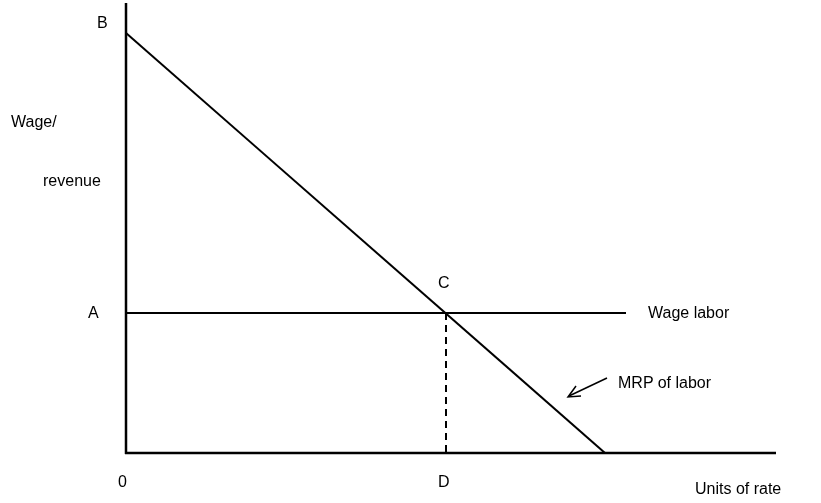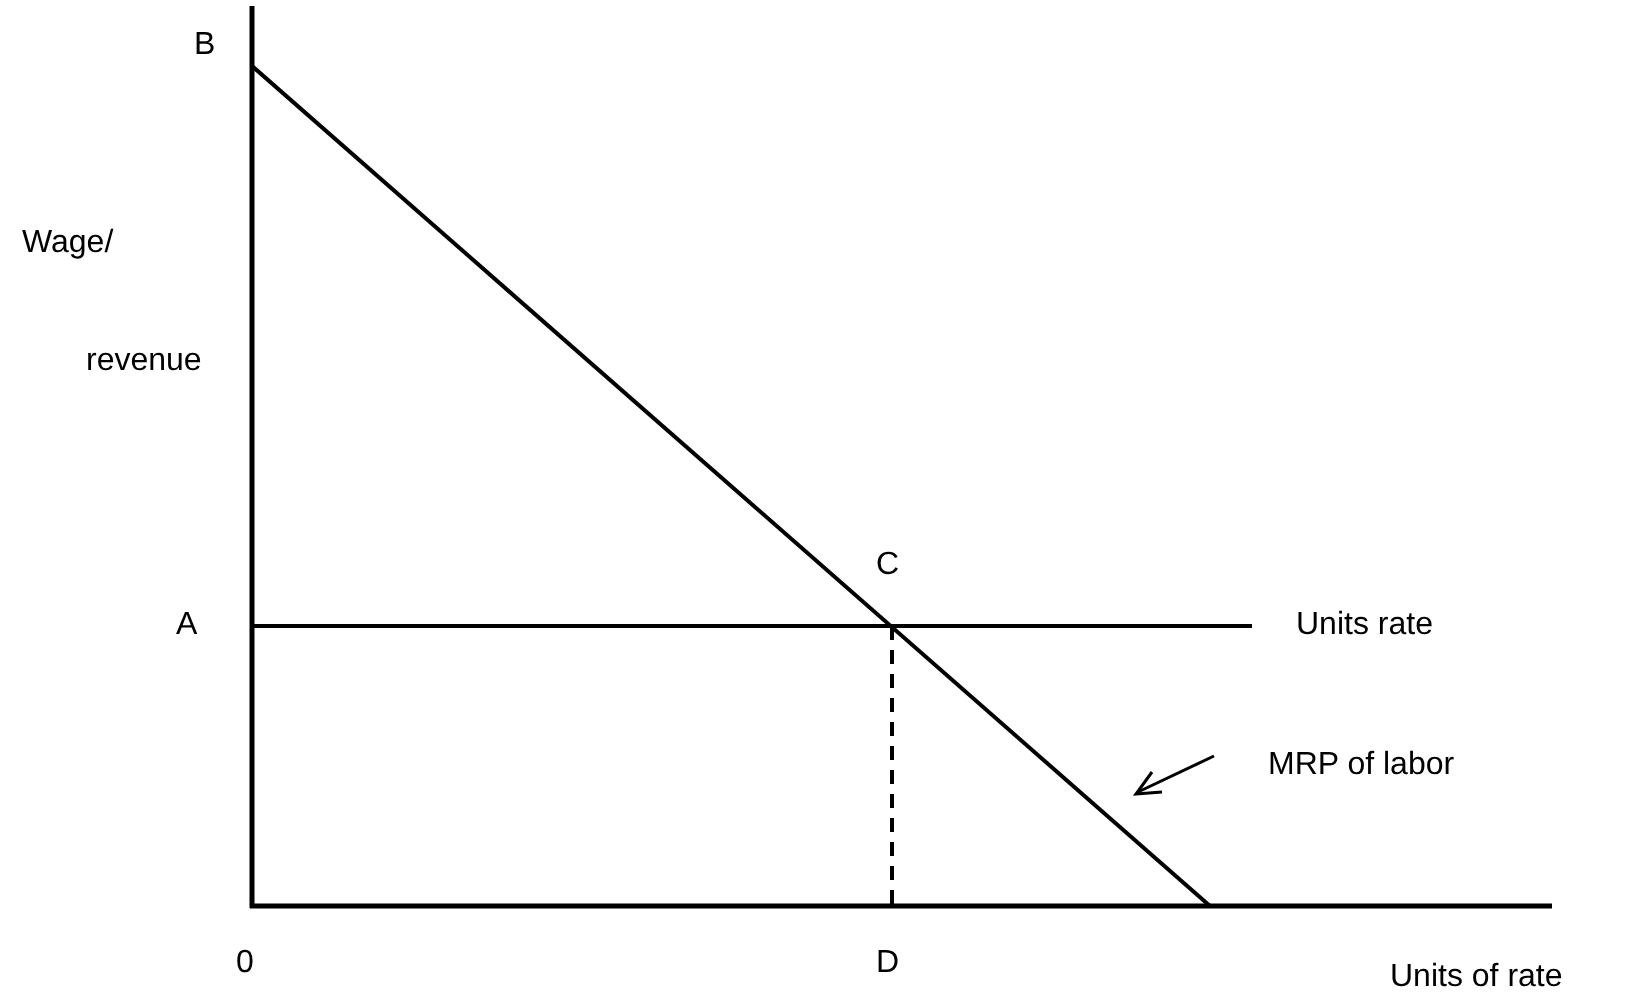--- a/index.html
+++ b/index.html
@@ -20,17 +20,17 @@
     <line x1="607" y1="378" x2="569" y2="396"></line>
     <polyline points="576,386 568,397 581,396"></polyline>
   </g>
 </svg>
 
 <div class="lbl" style="left:97px;top:15px;">B</div>
 <div class="lbl" style="left:11px;top:114px;">Wage/</div>
 <div class="lbl" style="left:11px;top:173px;margin-left:32px;">revenue</div>
 <div class="lbl" style="left:88px;top:305px;">A</div>
 <div class="lbl" style="left:438px;top:275px;">C</div>
-<div class="lbl" style="left:648px;top:305px;">Units rate</div>
-<div class="lbl" style="left:618px;top:375px;margin-left:16px;">MRP of labor</div>
+<div class="lbl" style="left:648px;top:305px;">Wage labor</div>
+<div class="lbl" style="left:618px;top:375px;">MRP of labor</div>
 <div class="lbl" style="left:118px;top:474px;">0</div>
 <div class="lbl" style="left:438px;top:474px;">D</div>
 <div class="lbl" style="left:695px;top:481px;">Units of rate</div>
 
 </body></html>

